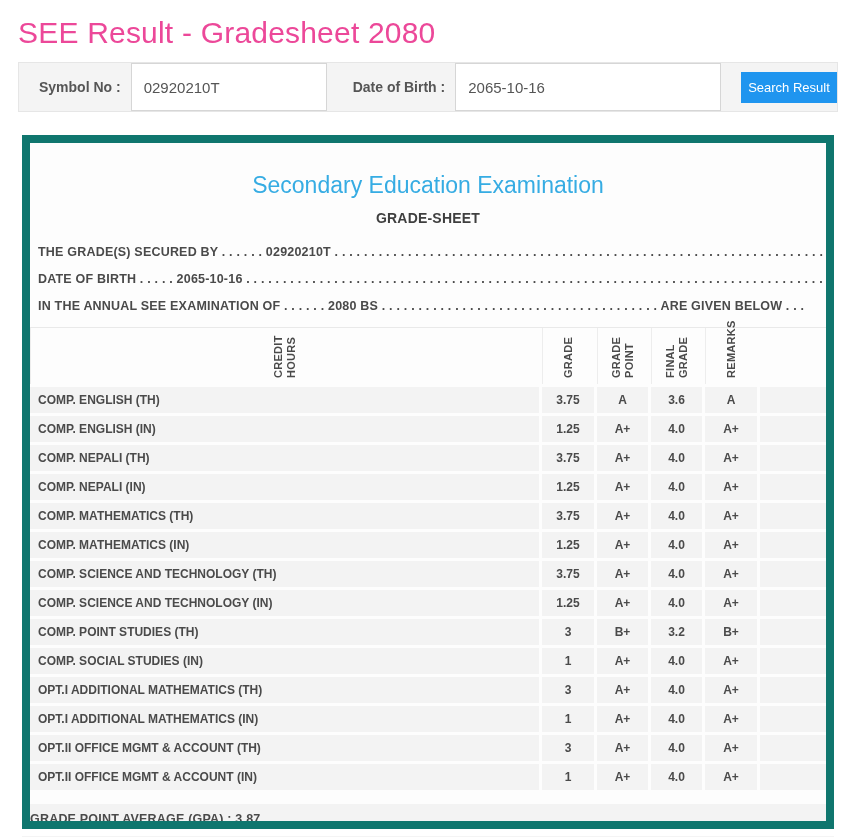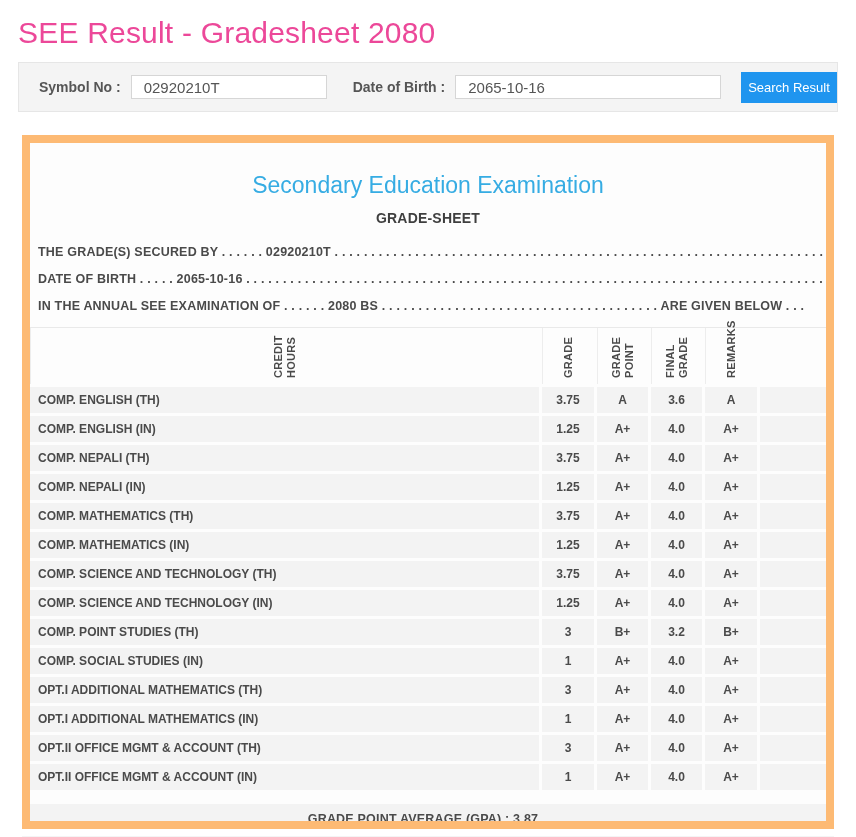--- a/index.html
+++ b/index.html
@@ -8,31 +8,31 @@
 
   .page-title { color:#ec4899; font-size:30px; font-weight:400;
                 margin:16px 0 0 18px; letter-spacing:0.2px; }
 
   .search-panel { width:820px; height:50px; margin:12px 0 0 18px;
                   background:#f4f4f4; border:1px solid #e6e6e6;
                   display:flex; align-items:center; }
   .search-label { font-size:14px; font-weight:700; color:#555; white-space:nowrap; }
   .lbl-symbol { margin-left:20px; }
   .lbl-dob    { margin-left:26px; }
-  .search-input { height:24px; border:1px solid #d6d6d6; background:#fff;
+  .search-input { height:48px; border:1px solid #d6d6d6; background:#fff;
                   font-family:"Liberation Sans", sans-serif;
                   font-size:15px; color:#555; padding-left:12px; margin-left:10px; }
   .inp-symbol { width:196px; }
   .inp-dob    { width:276px; }
   .search-btn { margin-left:20px; width:100px; height:31px; background:#1f95ef;
                 border:none; color:#fff; font-size:13px;
                 font-family:"Liberation Sans", sans-serif; cursor:pointer; }
 
   .card { width:812px; height:694px; margin:23px 0 0 22px;
-          background:#fdba74; padding:8px; overflow:hidden; }
+          background:#0f766e; padding:8px; overflow:hidden; }
   .card-inner { width:796px; height:678px; background:#fdfdfd; overflow:hidden; }
 
   .exam-title { text-align:center; color:#3badе3; }
   .exam-title { color:#36ace3; font-size:23px; font-weight:400; margin-top:29px; }
   .sheet-title { text-align:center; color:#3f3f3f; font-size:14px; font-weight:700;
                  margin-top:11px; letter-spacing:0.2px; }
 
   .dotlines { margin-top:13px; }
   .dotline { font-size:12.5px; font-weight:700; color:#4a4a4a; line-height:27px;
              padding:0 8px; white-space:nowrap; overflow:hidden; letter-spacing:0.2px; }
@@ -50,21 +50,21 @@
           letter-spacing:0.3px; text-align:left; }
 
   .t-body { margin-top:3px; }
   .t-row { margin-bottom:3px; }
   .t-row > div { background:#f3f3f3; height:26px; line-height:26px;
                  font-size:12px; font-weight:700; color:#4a4a4a; }
   .c-subject { padding-left:8px; text-align:left; white-space:nowrap; overflow:hidden; }
   .c-stat { text-align:center; }
 
   .gpa-row { margin-top:14px; background:#f3f3f3; height:30px; line-height:30px;
-             text-align:center; padding-right:10px; font-size:12.5px; font-weight:700;
+             text-align:left; padding-right:10px; font-size:12.5px; font-weight:700;
              color:#4a4a4a; letter-spacing:0.2px; }
 
   .next-strip { width:812px; height:8px; margin:7px 0 0 22px; background:#f4f4f4; }
 </style>
 </head>
 <body>
 
 <h1 class="page-title">SEE Result - Gradesheet 2080</h1>
 
 <div class="search-panel">

